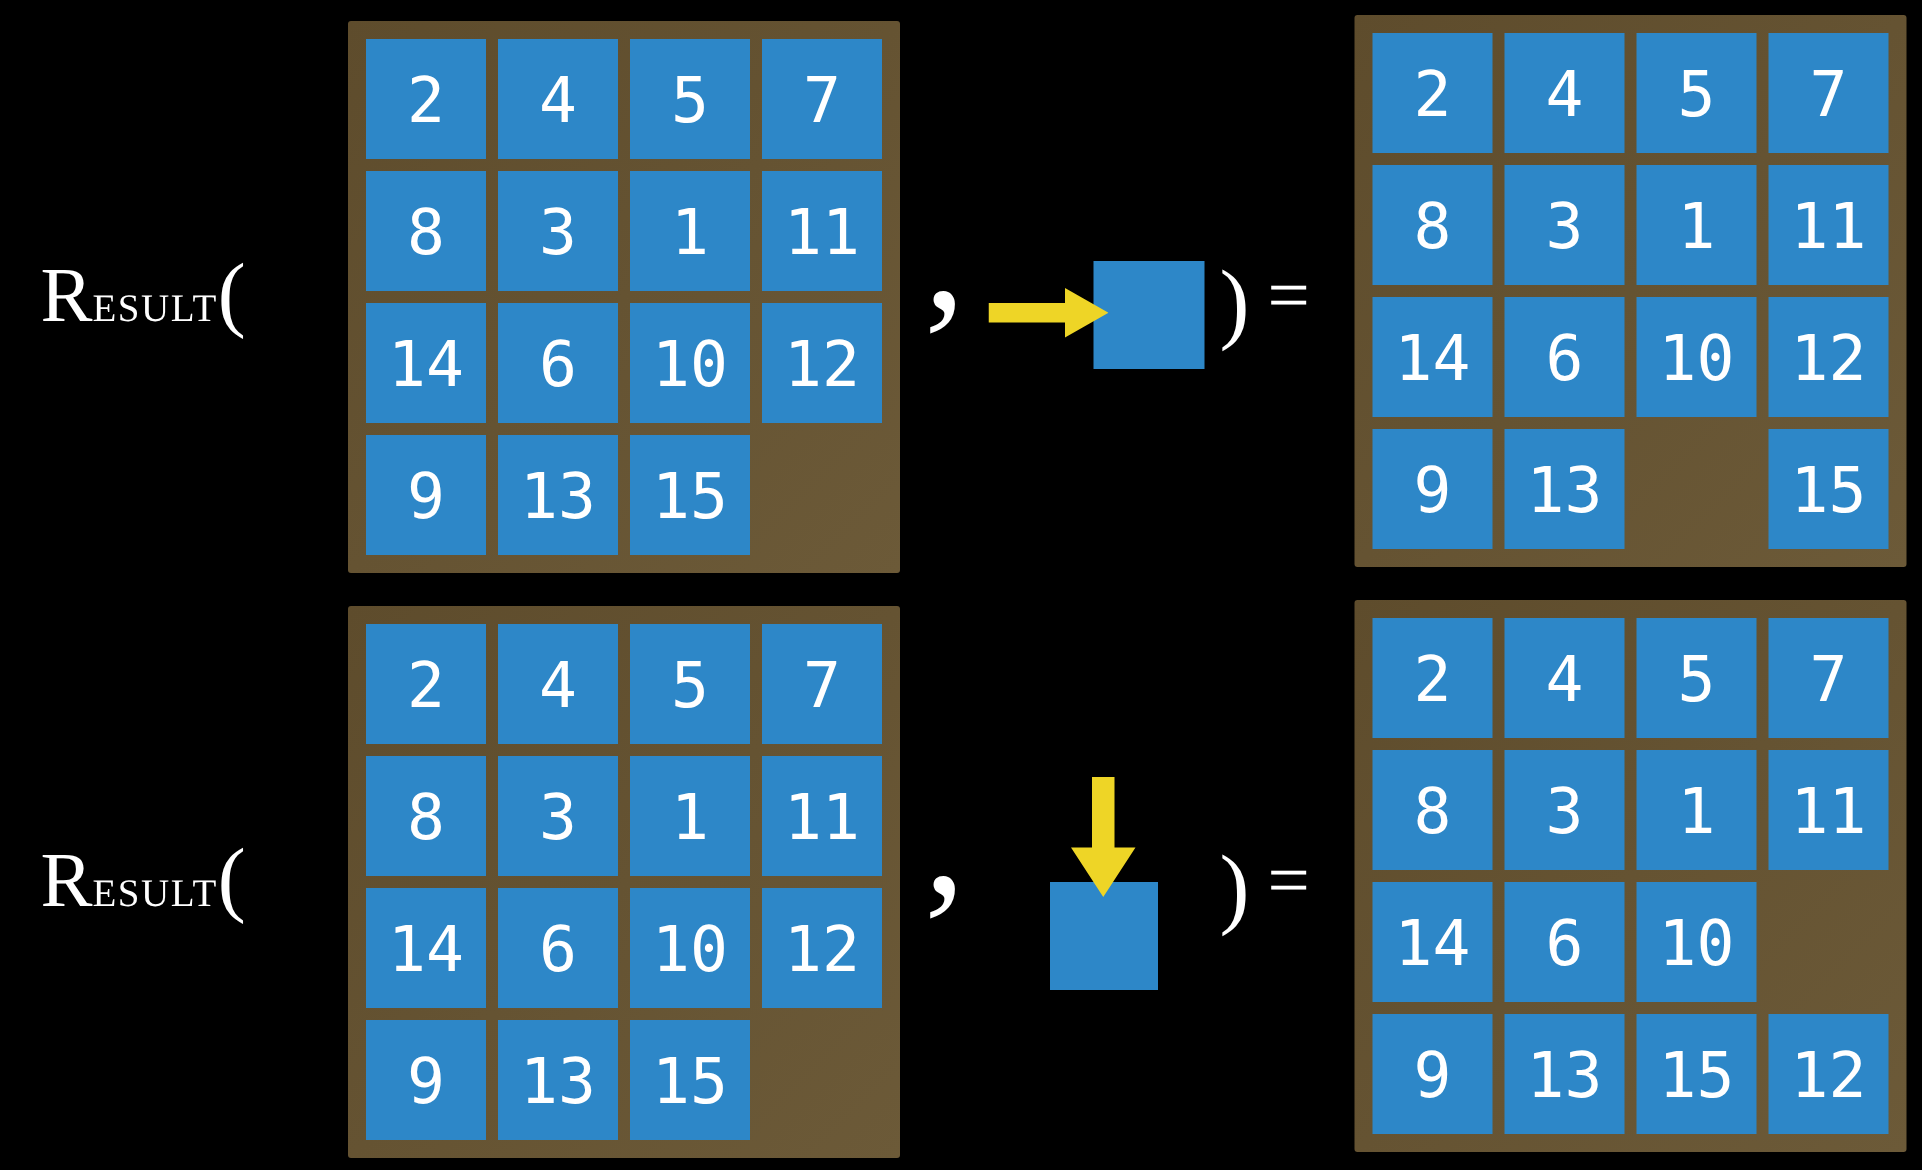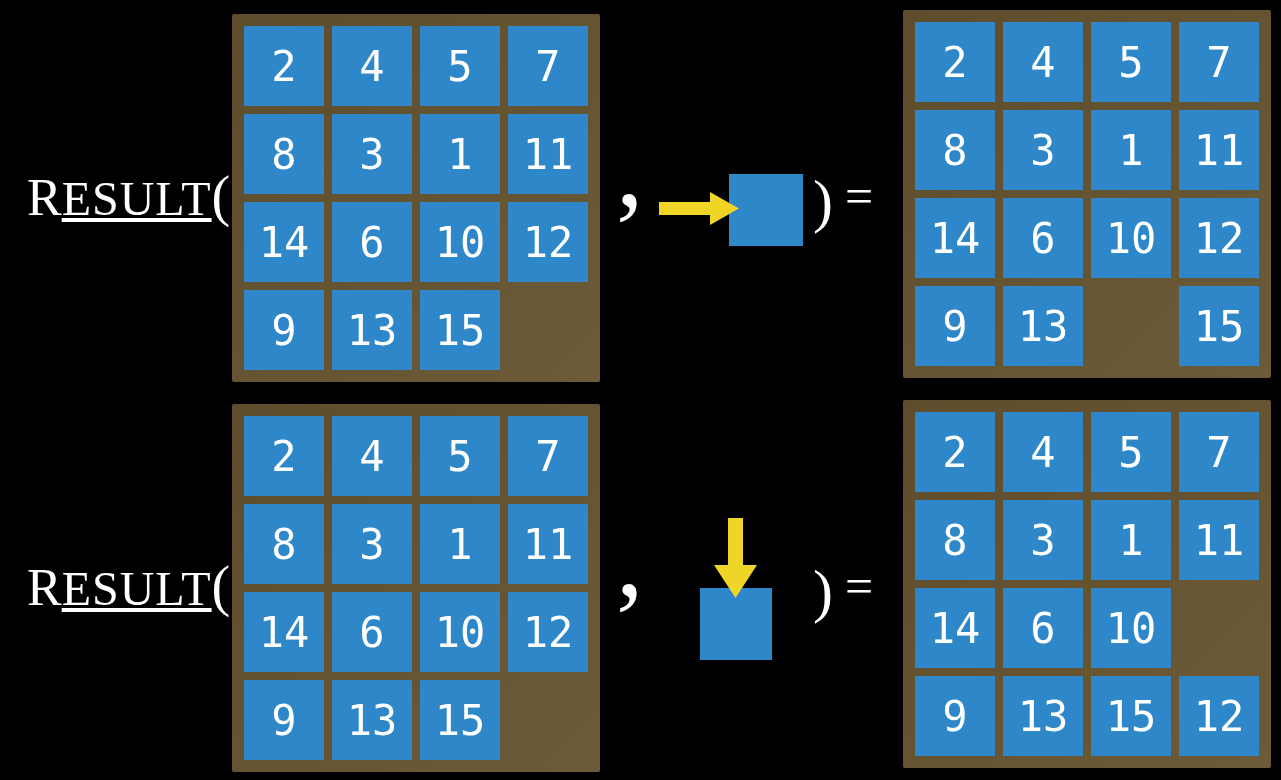--- a/index.html
+++ b/index.html
@@ -9,21 +9,21 @@
     font-family:"Liberation Serif", serif;
   }
   .example { position:absolute; left:0; width:1281px; height:390px; }
   .example.first  { top:0; }
   .example.second { top:390px; }
 
   
   .fn { position:absolute; left:27px; top:168px; color:var(--text-white,#fff);
         line-height:1; white-space:nowrap; }
   .fn-cap   { font-size:52px; }
-  .fn-rest  { font-size:48px; letter-spacing:1px;text-decoration:underline; }
+  .fn-rest  { font-size:26px; letter-spacing:1px; }
   .fn-paren { font-size:56px; }
 
   
   .puzzle {
     position:absolute; width:368px; height:368px; box-sizing:border-box;
     padding:12px; display:grid; grid-template-columns:repeat(4,80px);
     grid-template-rows:repeat(4,80px); gap:8px;
     background:linear-gradient(135deg, var(--frame-brown-dark,#5e4c2c), var(--frame-brown-light,#6c5a38));
     border-radius:2px;
   }

